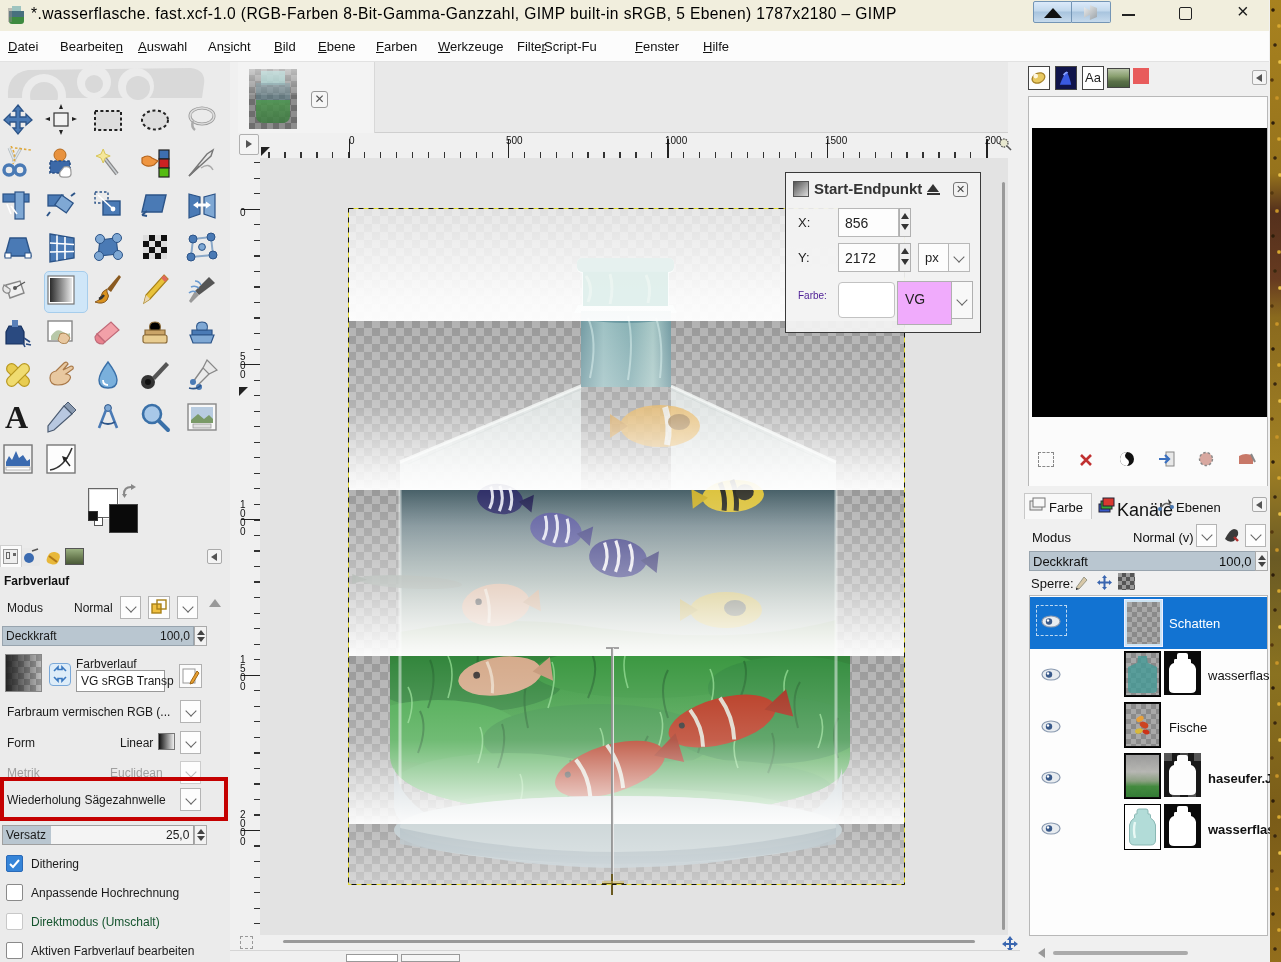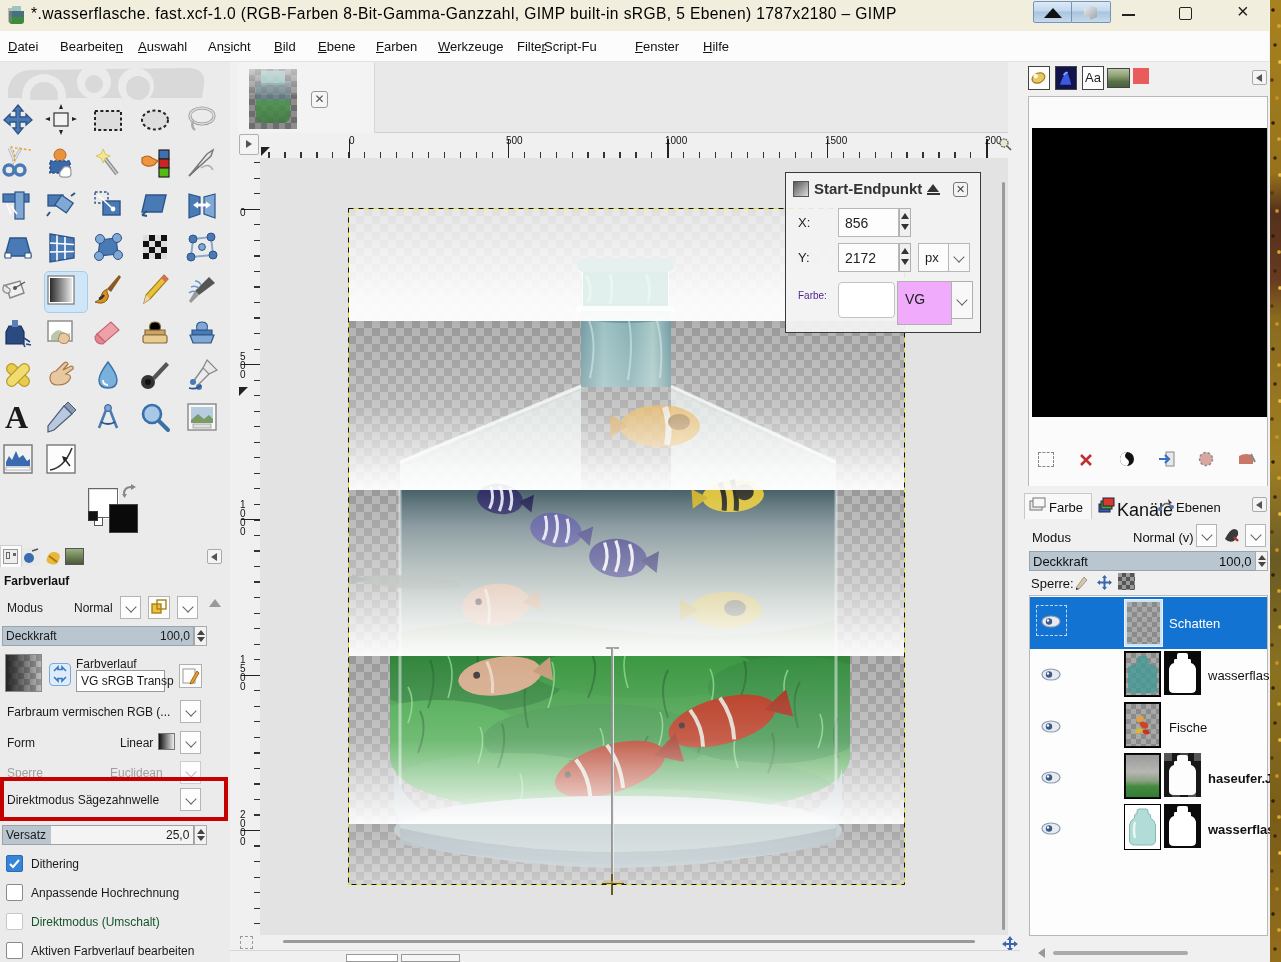--- a/index.html
+++ b/index.html
@@ -345,26 +345,26 @@
     </svg></div>
 
 <div class="abs clab" style="left:7px;top:705px;white-space:nowrap">Farbraum vermischen  RGB (...</div>
 <div class="arrbox" style="left:180px;top:700px;height:23px"><span class="chev"></span></div>
 
 <div class="abs clab" style="left:7px;top:736px">Form</div>
 <div class="abs clab" style="left:120px;top:736px">Linear</div>
 <div class="abs" style="left:158px;top:733px;width:17px;height:17px;background:linear-gradient(90deg,#111,#eee);border:1px solid #777"></div>
 <div class="arrbox" style="left:180px;top:731px;height:23px"><span class="chev"></span></div>
 
-<div class="abs clab" style="left:7px;top:766px;color:#a0a0a0">Sperre</div>
+<div class="abs clab" style="left:7px;top:766px;color:#a0a0a0">Metrik</div>
 <div class="abs clab" style="left:110px;top:766px;color:#a0a0a0">Euclidean</div>
 <div class="arrbox" style="left:180px;top:761px;height:23px;border-color:#ccc"><span class="chev" style="border-color:#bbb"></span></div>
 
 <div class="abs" style="left:0px;top:777px;width:228px;height:44px;border:4px solid #c40000"></div>
-<div class="abs clab" style="left:7px;top:793px;white-space:nowrap">Direktmodus  Sägezahnwelle</div>
+<div class="abs clab" style="left:7px;top:793px;white-space:nowrap">Wiederholung  Sägezahnwelle</div>
 <div class="arrbox" style="left:180px;top:788px;height:23px"><span class="chev"></span></div>
 
 <div class="abs" style="left:2px;top:825px;width:192px;height:20px;background:#f4f4f4;border:1px solid #a0a0a0"></div>
 <div class="abs" style="left:3px;top:826px;width:48px;height:18px;background:#b9c6d0"></div>
 <div class="abs clab" style="left:6px;top:828px">Versatz</div>
 <div class="abs clab" style="left:166px;top:828px">25,0</div>
 <div class="abs" style="left:194px;top:825px;width:13px;height:20px;background:#f2f2f2;border:1px solid #aaa">
  <div style="width:0;height:0;border-left:4px solid transparent;border-right:4px solid transparent;border-bottom:5px solid #444;margin:3px 0 2px 1.5px"></div>
  <div style="width:0;height:0;border-left:4px solid transparent;border-right:4px solid transparent;border-top:5px solid #444;margin:0 0 0 1.5px"></div>
 </div>

